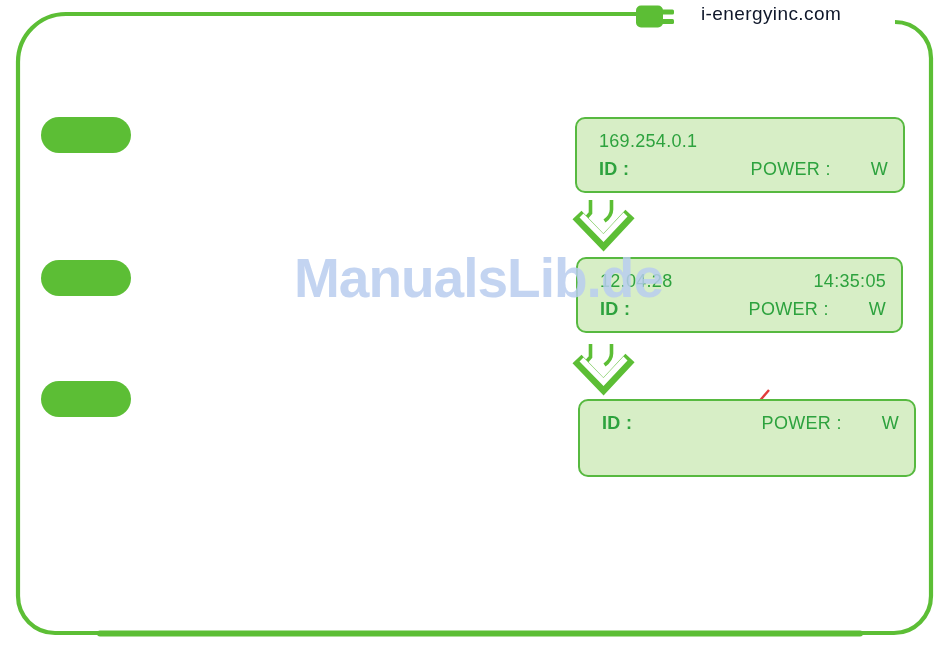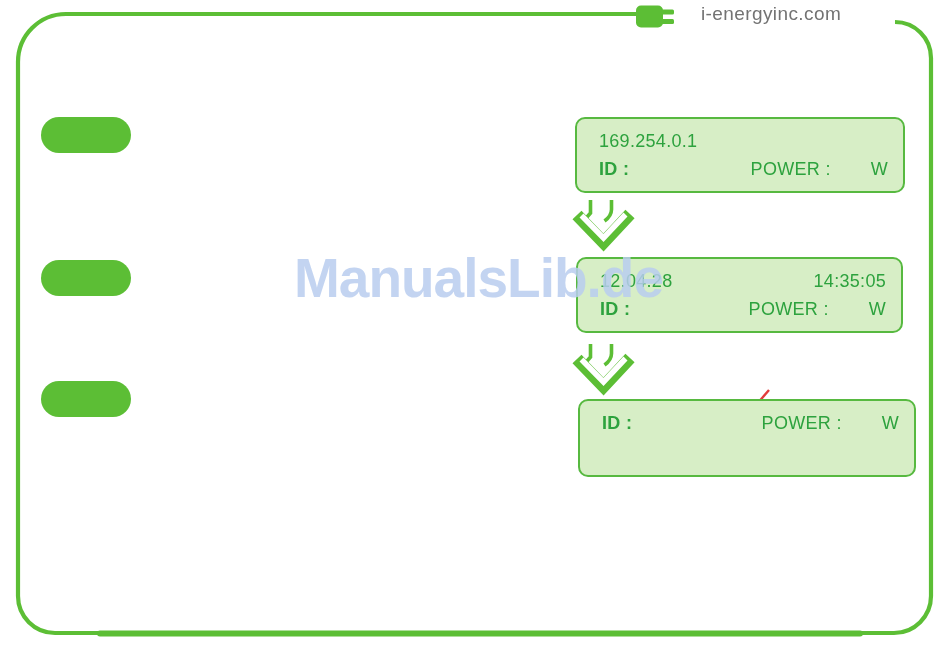--- a/index.html
+++ b/index.html
@@ -7,21 +7,21 @@
     position:relative;
     width:950px;height:653px;
     background:#ffffff;
     font-family:"Liberation Sans", sans-serif;
     overflow:hidden;
   }
   .layer-svg{position:absolute;left:0;top:0;width:950px;height:653px;}
   .site-label{
     position:absolute;left:701px;top:3px;
     font-size:19px;letter-spacing:.4px;
-    color:#737373;white-space:nowrap;
+    color:#0f172a;white-space:nowrap;
   }
   .pill{
     position:absolute;left:41px;width:90px;height:36px;
     background:#5cbe35;border-radius:18px;
   }
   .pill-1{top:117px;}
   .pill-2{top:260px;}
   .pill-3{top:381px;}
   .lcd{
     position:absolute;box-sizing:border-box;

